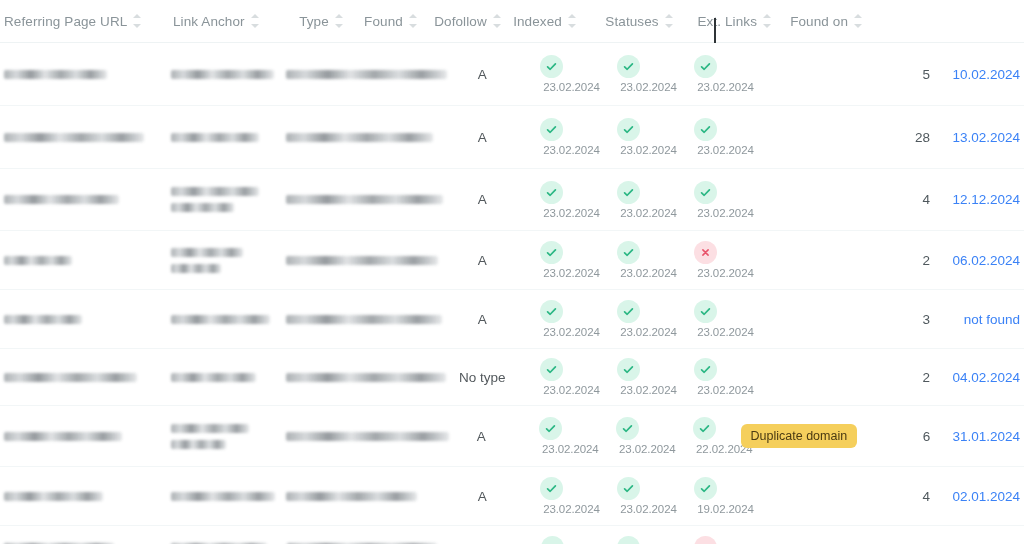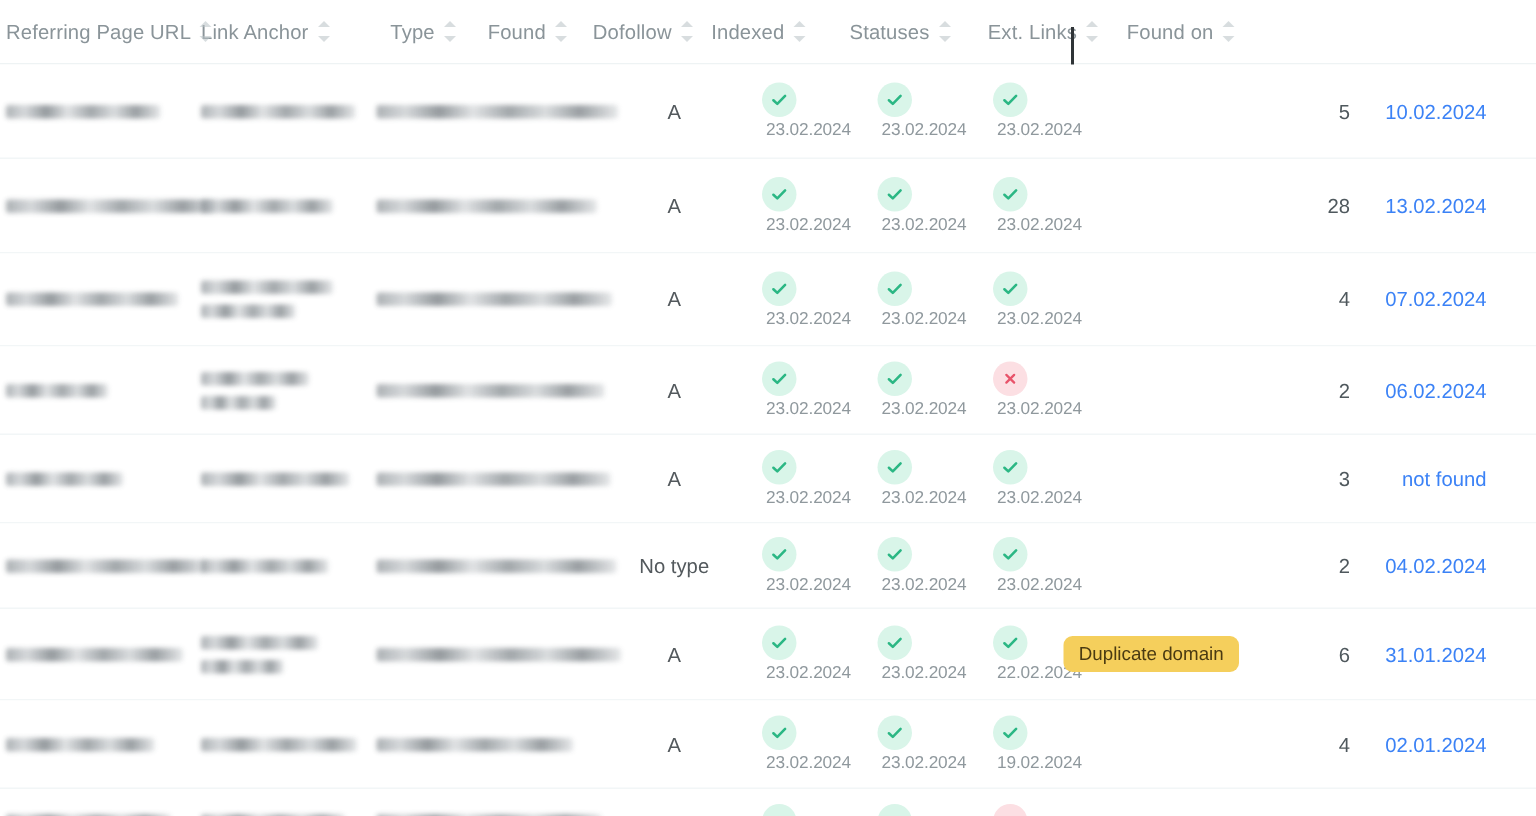--- a/index.html
+++ b/index.html
@@ -77,21 +77,21 @@
   .text-caret {
     position: absolute;
     left: 714px;
     top: 18px;
     width: 2px;
     height: 27px;
     background: #2f3437;
   }
 
   
-  .c-ref   { width: 134px; padding-left: 4px; }
+  .c-ref   { width: 173px; padding-left: 4px; }
   .c-anch  { width: 117px; }
   .c-url   { width: 167px; }
   .c-type  { width: 63px;  justify-content: center; }
   .c-found { width: 76px;  justify-content: center; }
   .c-dof   { width: 78px;  justify-content: center; }
   .c-idx   { width: 76px;  justify-content: center; }
   .c-stat  { width: 113px; justify-content: center; }
   .c-ext   { width: 82px;  justify-content: flex-end; padding-right: 6px; }
   .c-post  { width: 89px;  justify-content: flex-end; padding-right: 4px;}
 
@@ -397,21 +397,21 @@
             <span class="stat-date">23.02.2024</span>
           </div>
         </div>
         <div class="td c-stat">
           <span class="empty-cell"></span>
         </div>
         <div class="td c-ext">
           <span class="num">4</span>
         </div>
         <div class="td c-post">
-          <span class="date">07.02.2024</span>
+          <span class="date">12.12.2024</span>
         </div>
       </div>
       <div class="tr" style="height: 59px;">
         <div class="td c-ref">
           <div class="redacted-group">
             <div class="redacted" style="width: 68px;"></div>
           </div>
         </div>
         <div class="td c-anch">
           <div class="redacted-group">

